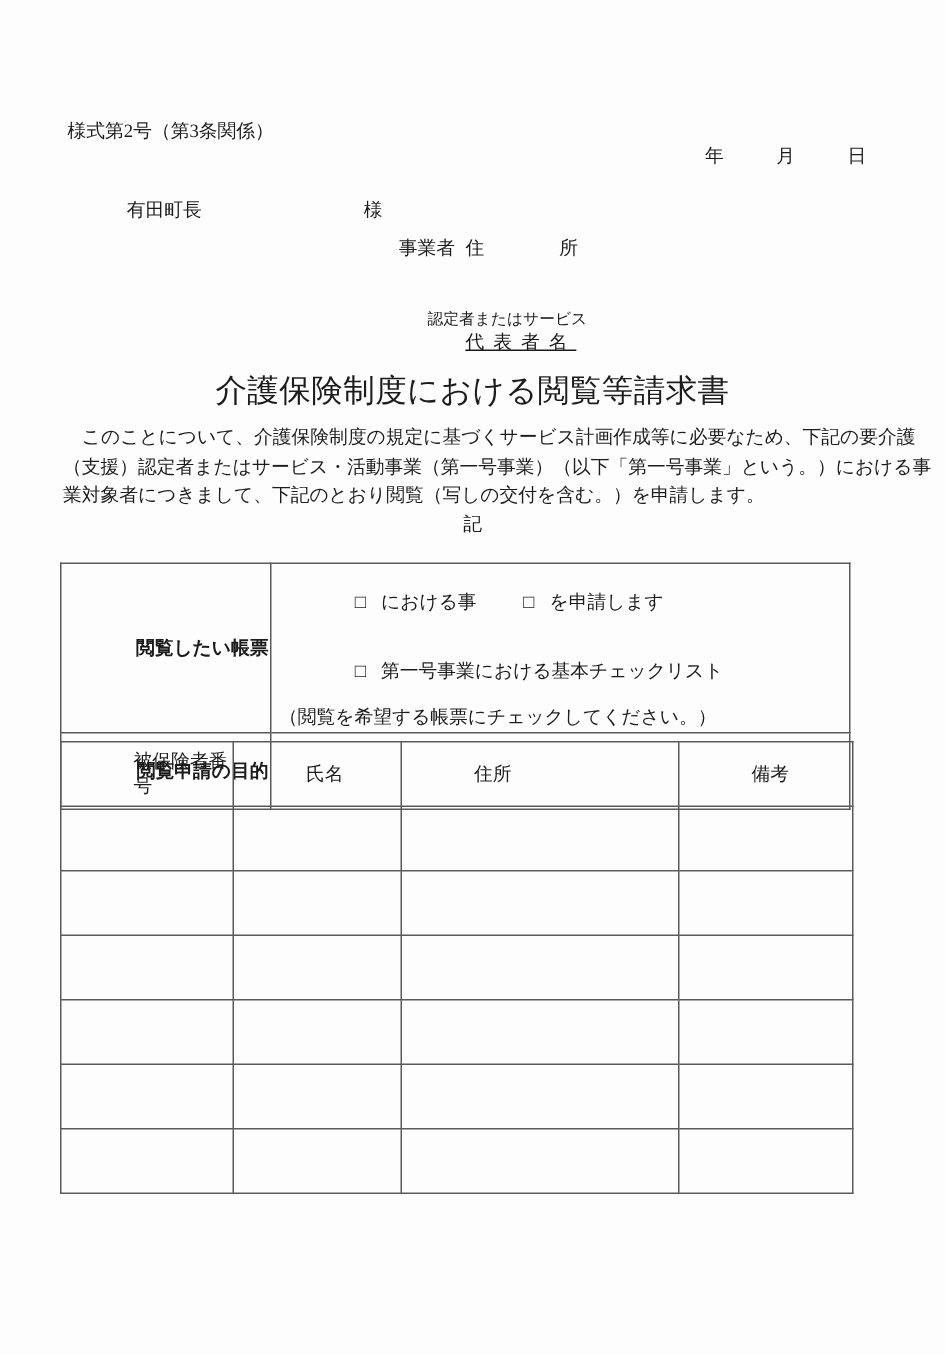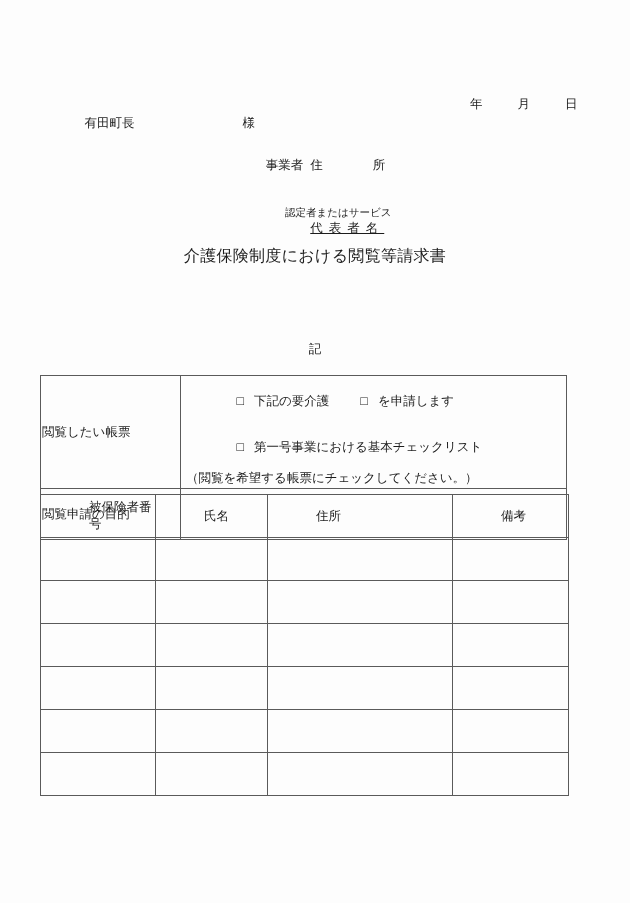--- a/index.html
+++ b/index.html
@@ -12,63 +12,64 @@
     color: #1c1c1c;
     font-size: 12.5px;
     overflow: hidden;
   }
   .abs { position: absolute; }
 
   .form-number { left: 45px; top: 79px; white-space: pre; }
 
   .date-line { left: 470px; top: 96px; display: flex; gap: 35px; }
 
-  .addressee { left: 72px; top: 100px; white-space: pre; }
+  .addressee { left: 72px; top: 117px; white-space: pre; }
   .addressee .honorific { margin-left: 108px; }
 
   .applicant { left: 247px; top: 134px; line-height: 21px; }
   .app-line { white-space: pre; }
   .app-label { margin-right: 7px; }
   .app-line.indent { padding-left: 44.5px; }
   .rep-spaced { letter-spacing: 6px; text-decoration: underline; }
 
   .care-manager { left: 285px; top: 206px; font-size: 10.5px; }
 
   .doc-title {
     left: 0; top: 246px; width: 630px;
-    text-align: center; font-size: 16px; letter-spacing: 0.3px;
+    text-align: center; font-size: 21px; letter-spacing: 0.3px;
   }
 
   .body-text { left: 42px; top: 282px; line-height: 19.6px; }
   .body-line { white-space: pre; }
 
   .ki { left: 0; top: 341px; width: 630px; text-align: center; }
 
   table { border-collapse: collapse; }
   td, th { border: 1px solid #5a5a5a; }
 
   .t1 { left: 40px; top: 375px; width: 527px; table-layout: fixed; }
-  .t1-label { text-align: left; vertical-align: middle; }
+  .t1-label { text-align: right; vertical-align: middle; font-weight: bold; }
   .t1-content { vertical-align: top; padding: 3px 4px 2px 18px; }
   .row-docs td { height: 49px; }
   .row-purpose td { height: 45px; }
   .check-line { line-height: 15.3px; white-space: pre; }
   .cb { margin-right: 10px; }
   .cb-2 { margin-left: 31px; }
   .check-note { line-height: 15.3px; margin-left: -13px; white-space: pre; }
 
   .t2 { left: 40px; top: 494px; width: 528px; table-layout: fixed; }
   .t2 th { height: 40px; font-weight: normal; text-align: left; vertical-align: middle; padding-left: 48px; }
   .t2 td { height: 40px; }
 </style>
 </head>
 <body>
 
 <div class="page">
 
+  <div class="abs form-number">様式第2号（第3条関係）</div>
 
   <div class="abs date-line">
     <span>年</span>
     <span>月</span>
     <span>日</span>
   </div>
 
   <div class="abs addressee">
     <span>有田町長</span><span class="honorific">様</span>
   </div>
@@ -79,34 +80,39 @@
     </div>
     <div class="app-line indent">
       <span class="app-field rep-spaced">代表者名</span>
     </div>
   </div>
 
   <div class="abs care-manager">認定者またはサービス</div>
 
   <div class="abs doc-title">介護保険制度における閲覧等請求書</div>
 
+  <div class="abs body-text">
+    <div class="body-line">　このことについて、介護保険制度の規定に基づくサービス計画作成等に必要なため、下記の要介護</div>
+    <div class="body-line">（支援）認定者またはサービス・活動事業（第一号事業）（以下「第一号事業」という。）における事</div>
+    <div class="body-line">業対象者につきまして、下記のとおり閲覧（写しの交付を含む。）を申請します。</div>
+  </div>
 
   <div class="abs ki">記</div>
 
   <table class="abs t1">
     <colgroup>
         <col style="width:140px">
         <col>
       </colgroup>
     <tbody>
       <tr class="row-docs">
         <td class="t1-label">閲覧したい帳票</td>
         <td class="t1-content">
           <div class="check-line">
-            <span class="cb">□</span><span>下記の要介護</span><span class="cb cb-2">□</span><span>を申請します</span>
+            <span class="cb">□</span><span>における事</span><span class="cb cb-2">□</span><span>を申請します</span>
           </div>
           <div class="check-line">
             <span class="cb">□</span><span>第一号事業における基本チェックリスト</span>
           </div>
           <div class="check-note">（閲覧を希望する帳票にチェックしてください。）</div>
         </td>
       </tr>
       <tr class="row-purpose">
         <td class="t1-label">閲覧申請の目的</td>
         <td class="t1-content"></td>

